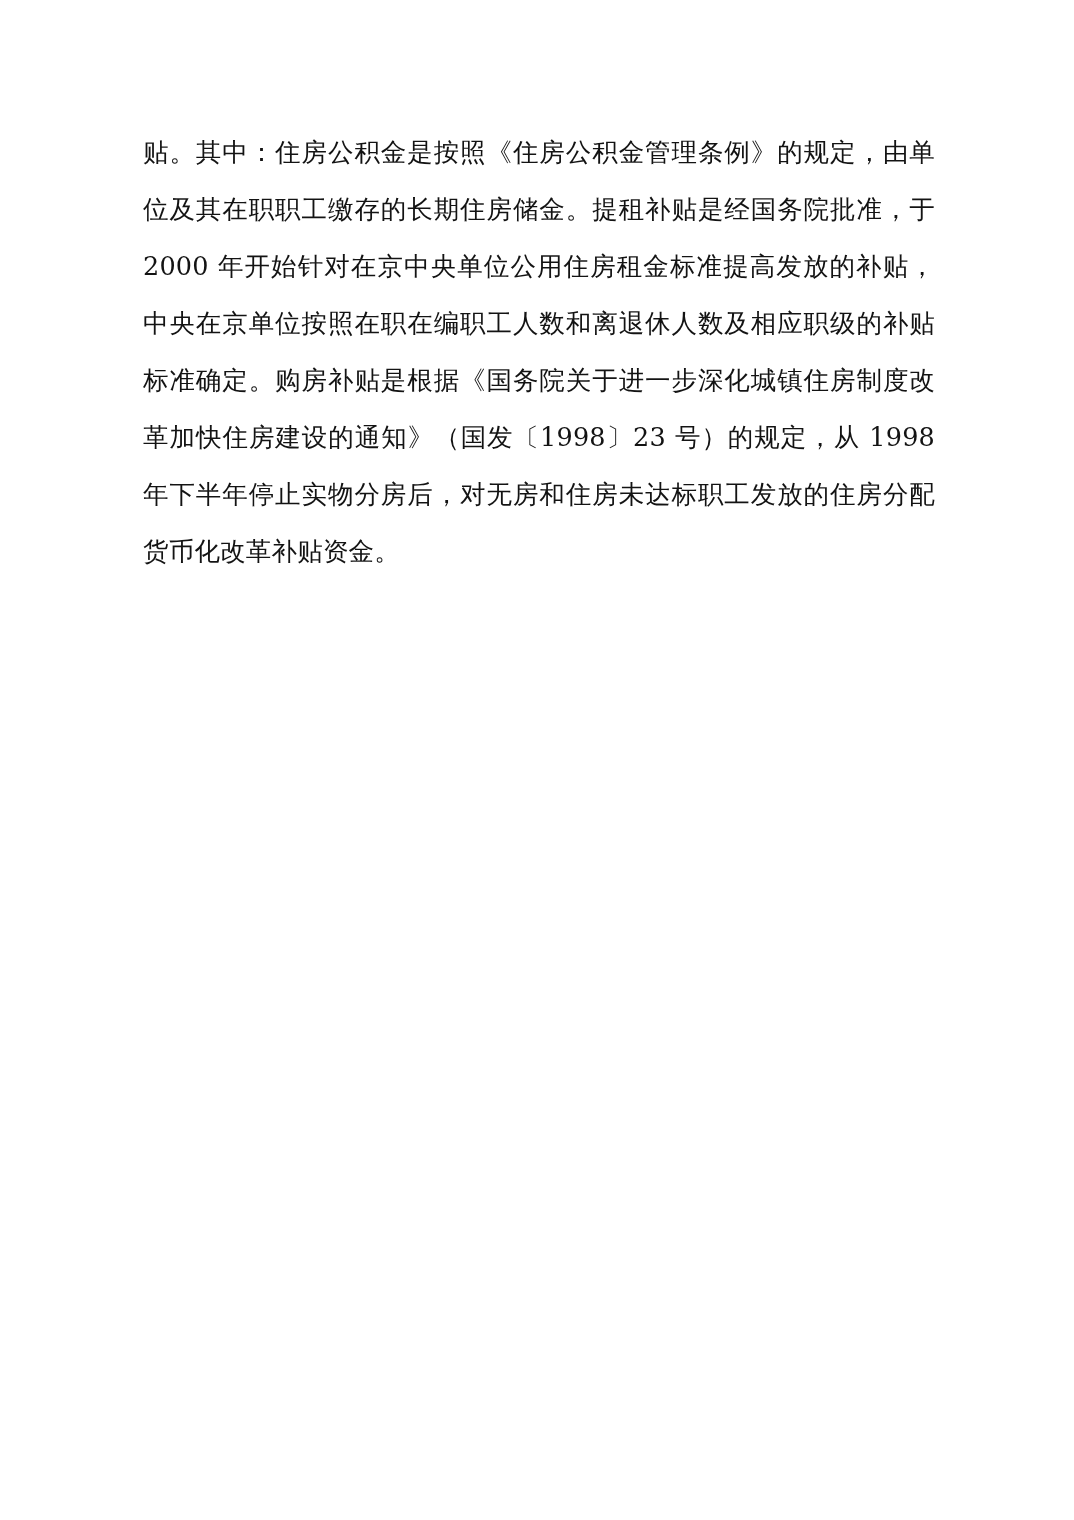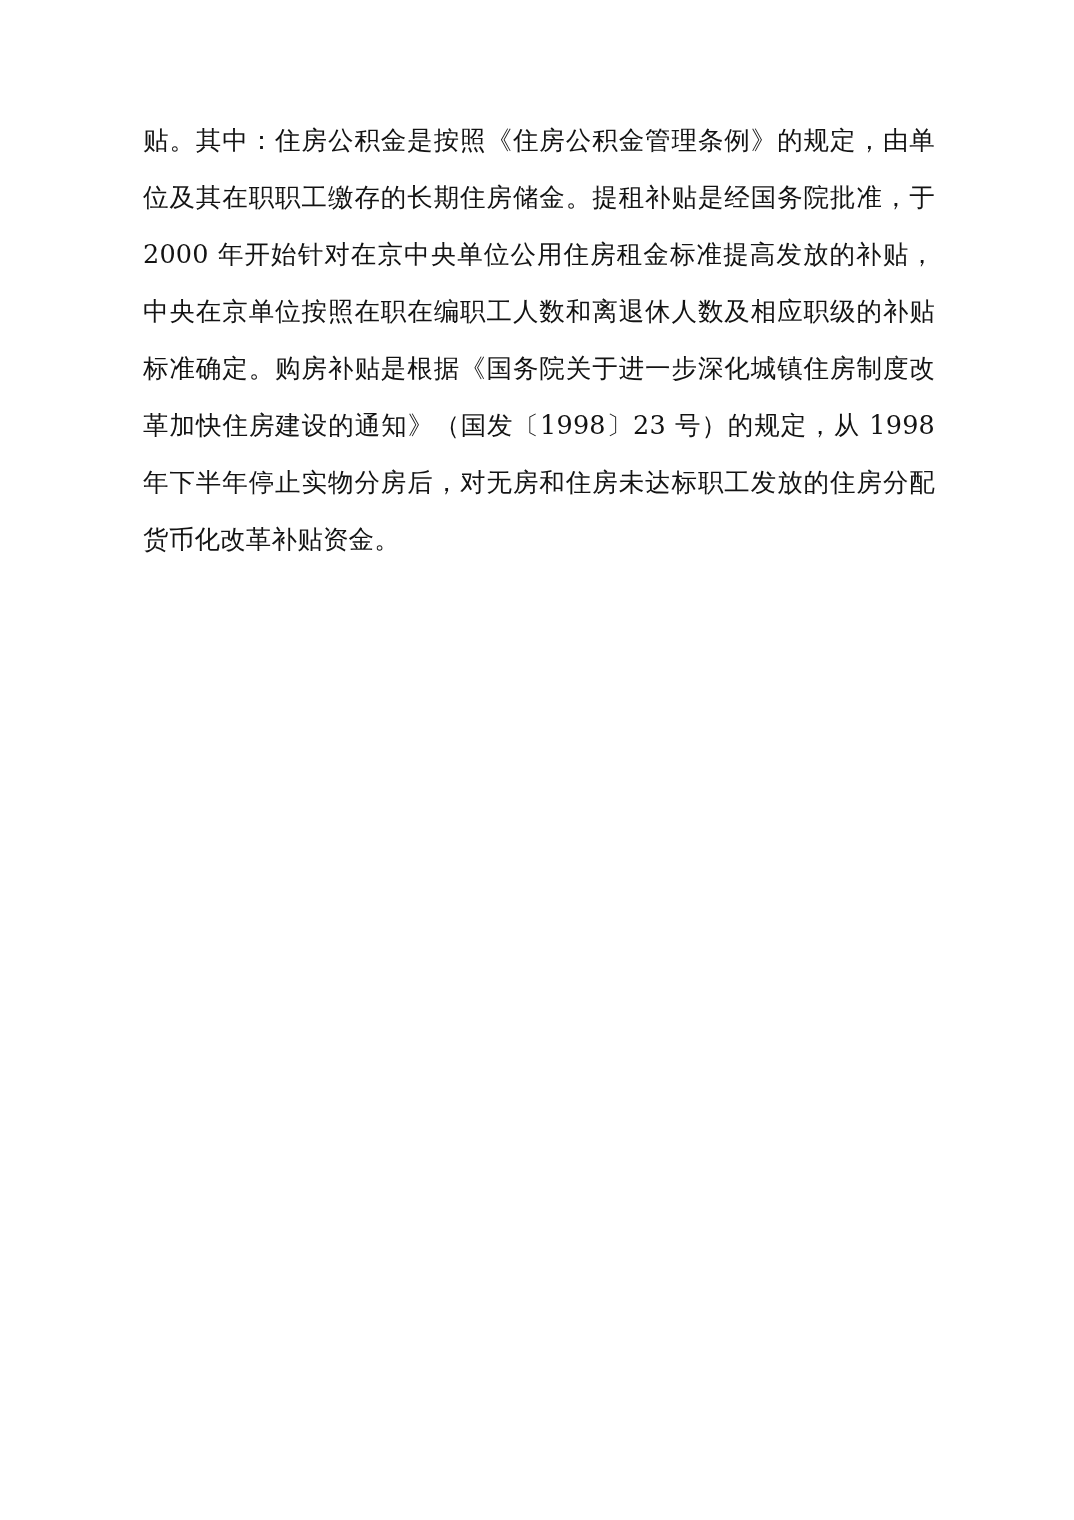--- a/index.html
+++ b/index.html
@@ -5,21 +5,21 @@
   html, body {
     margin: 0;
     padding: 0;
     background: #ffffff;
   }
   .page {
     position: relative;
     width: 1074px;
     height: 1268px;
     background: #ffffff;
-    margin: 0 auto;
+    margin: 12px auto;
     overflow: hidden;
     font-family: "DejaVu Serif", "Liberation Serif", serif;
     color: #111111;
   }
   .body-block {
     position: absolute;
     left: 143px;
     top: 112px;
     width: 792px;
   }

